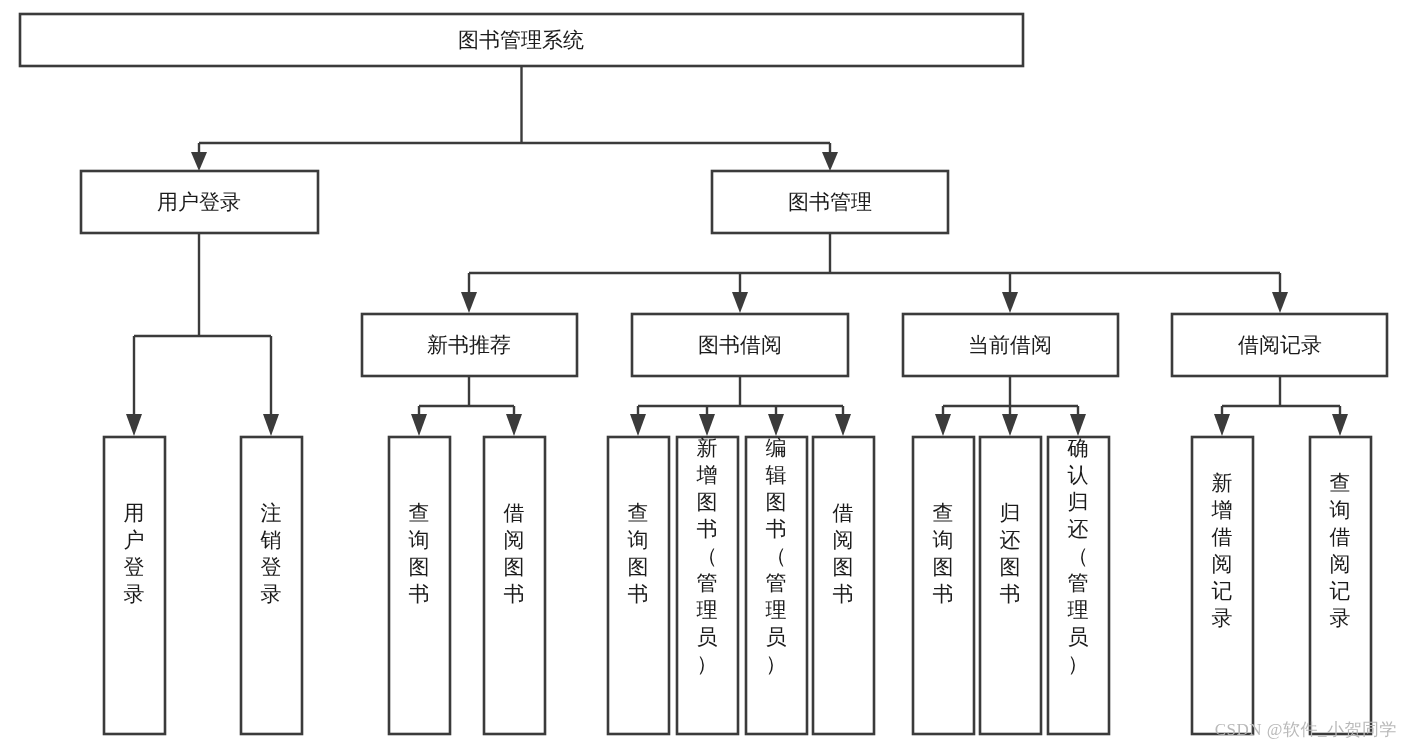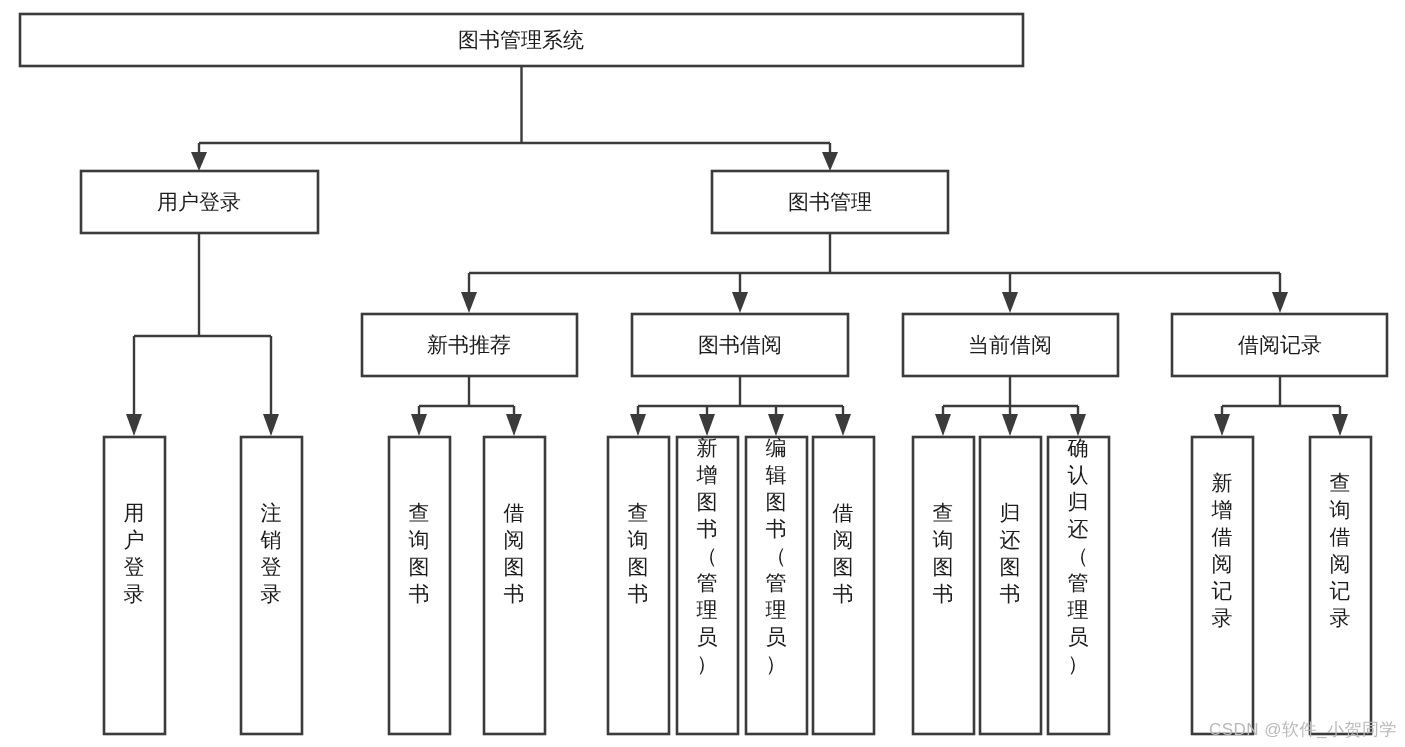--- a/index.html
+++ b/index.html
@@ -50,21 +50,21 @@
   .node-label-vert {
     font-family: "Liberation Sans", "DejaVu Sans", sans-serif;
     fill: #1b1b1b;
     font-size: 21px;
     text-anchor: middle;
   }
   .watermark {
     position: absolute;
     right: 8px;
     bottom: 6px;
-    font-family: Liberation Sans, sans-serif;
+    font-family: Liberation Serif, serif;
     font-size: 17px;
     color: #b9b9b9;
     letter-spacing: 0.5px;
     white-space: nowrap;
     user-select: none;
   }
 </style>
 </head>
 <body>
 

